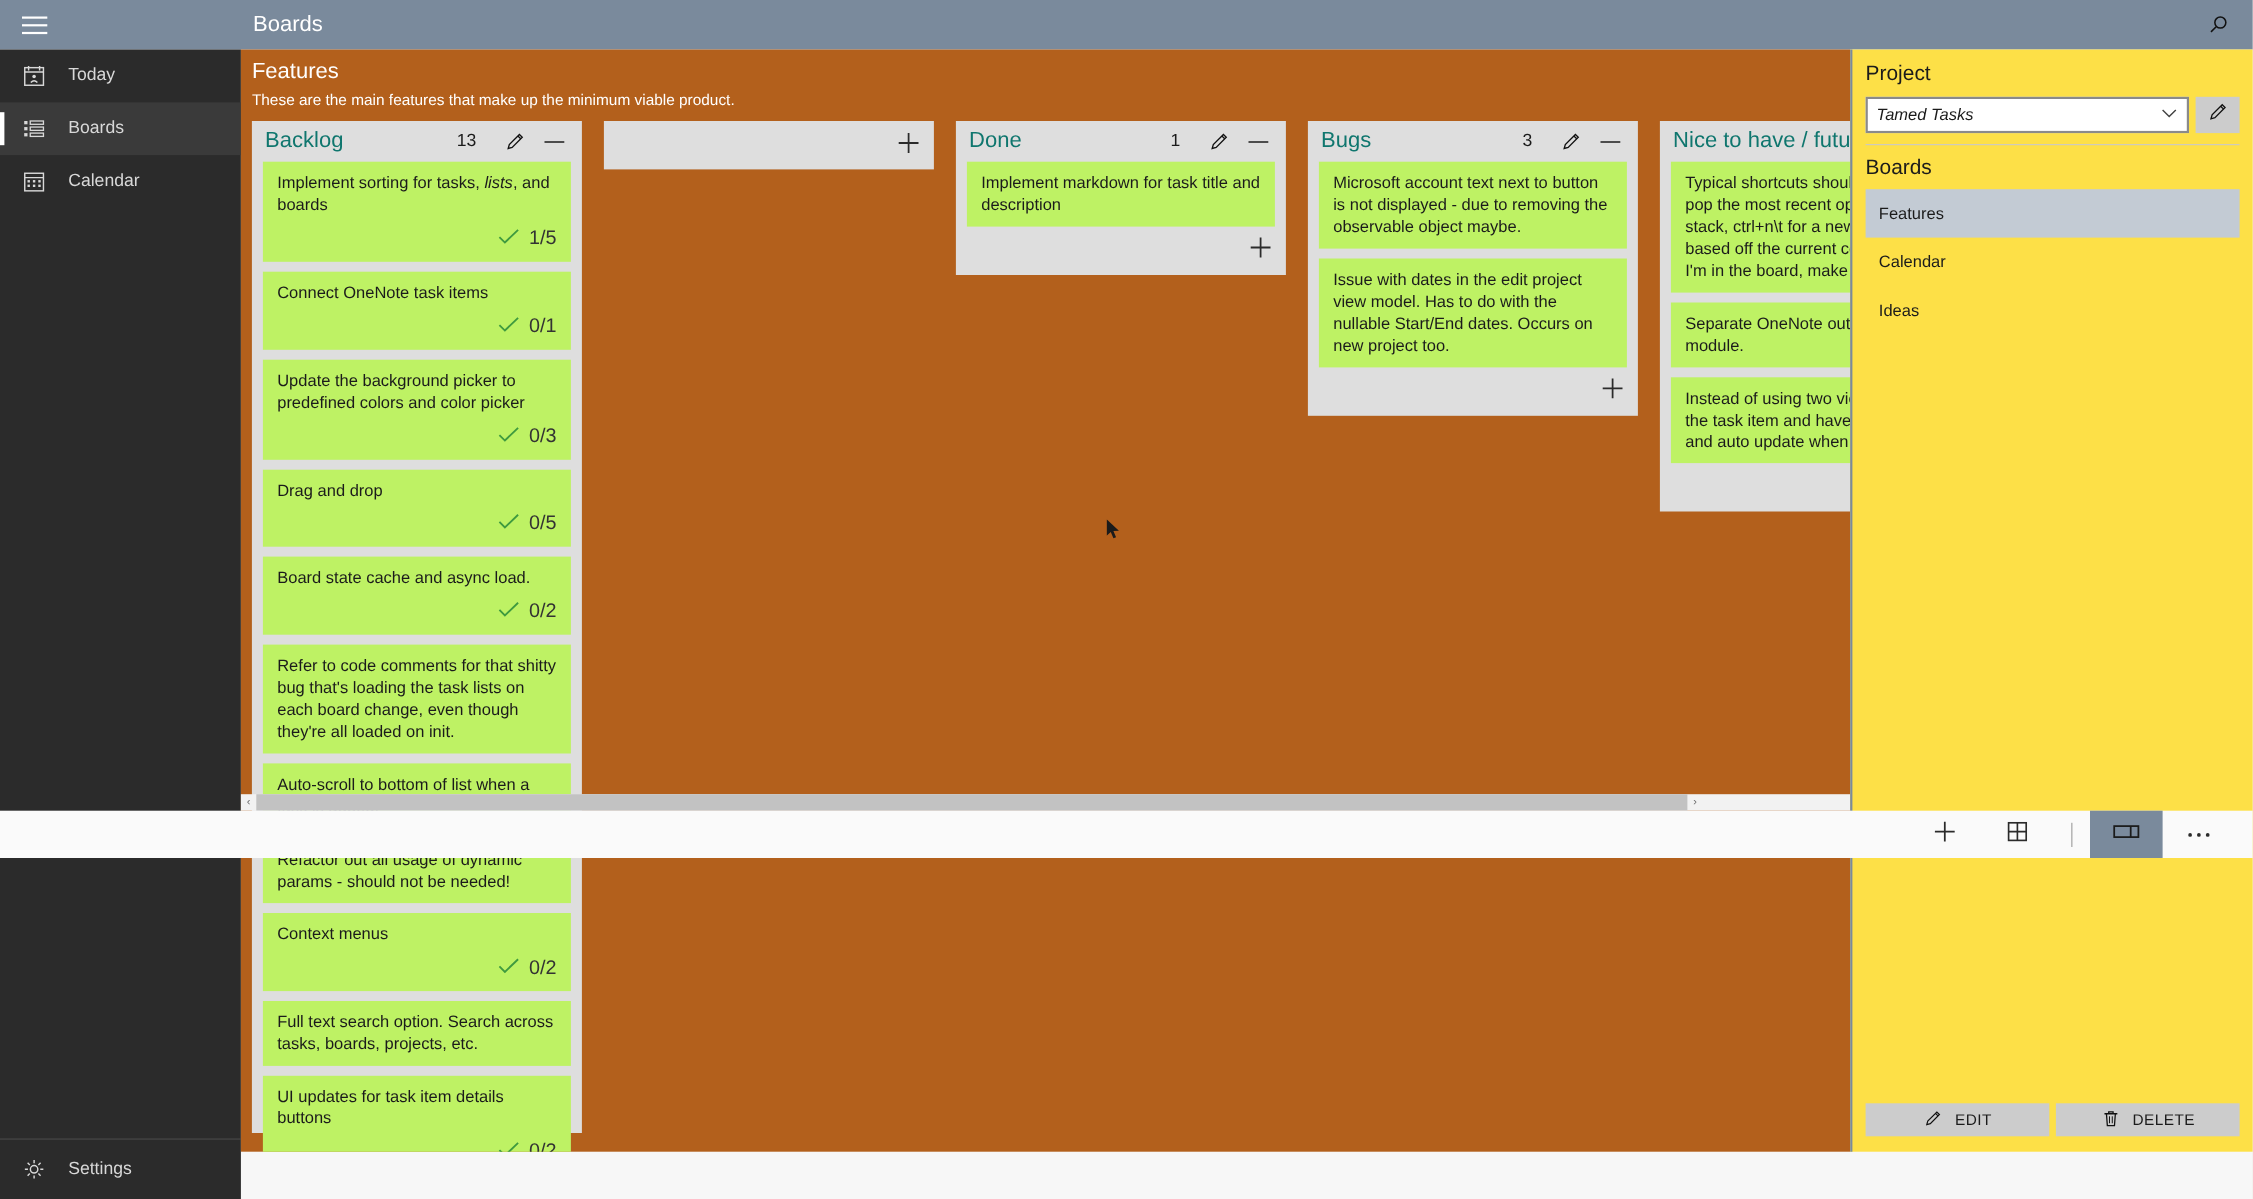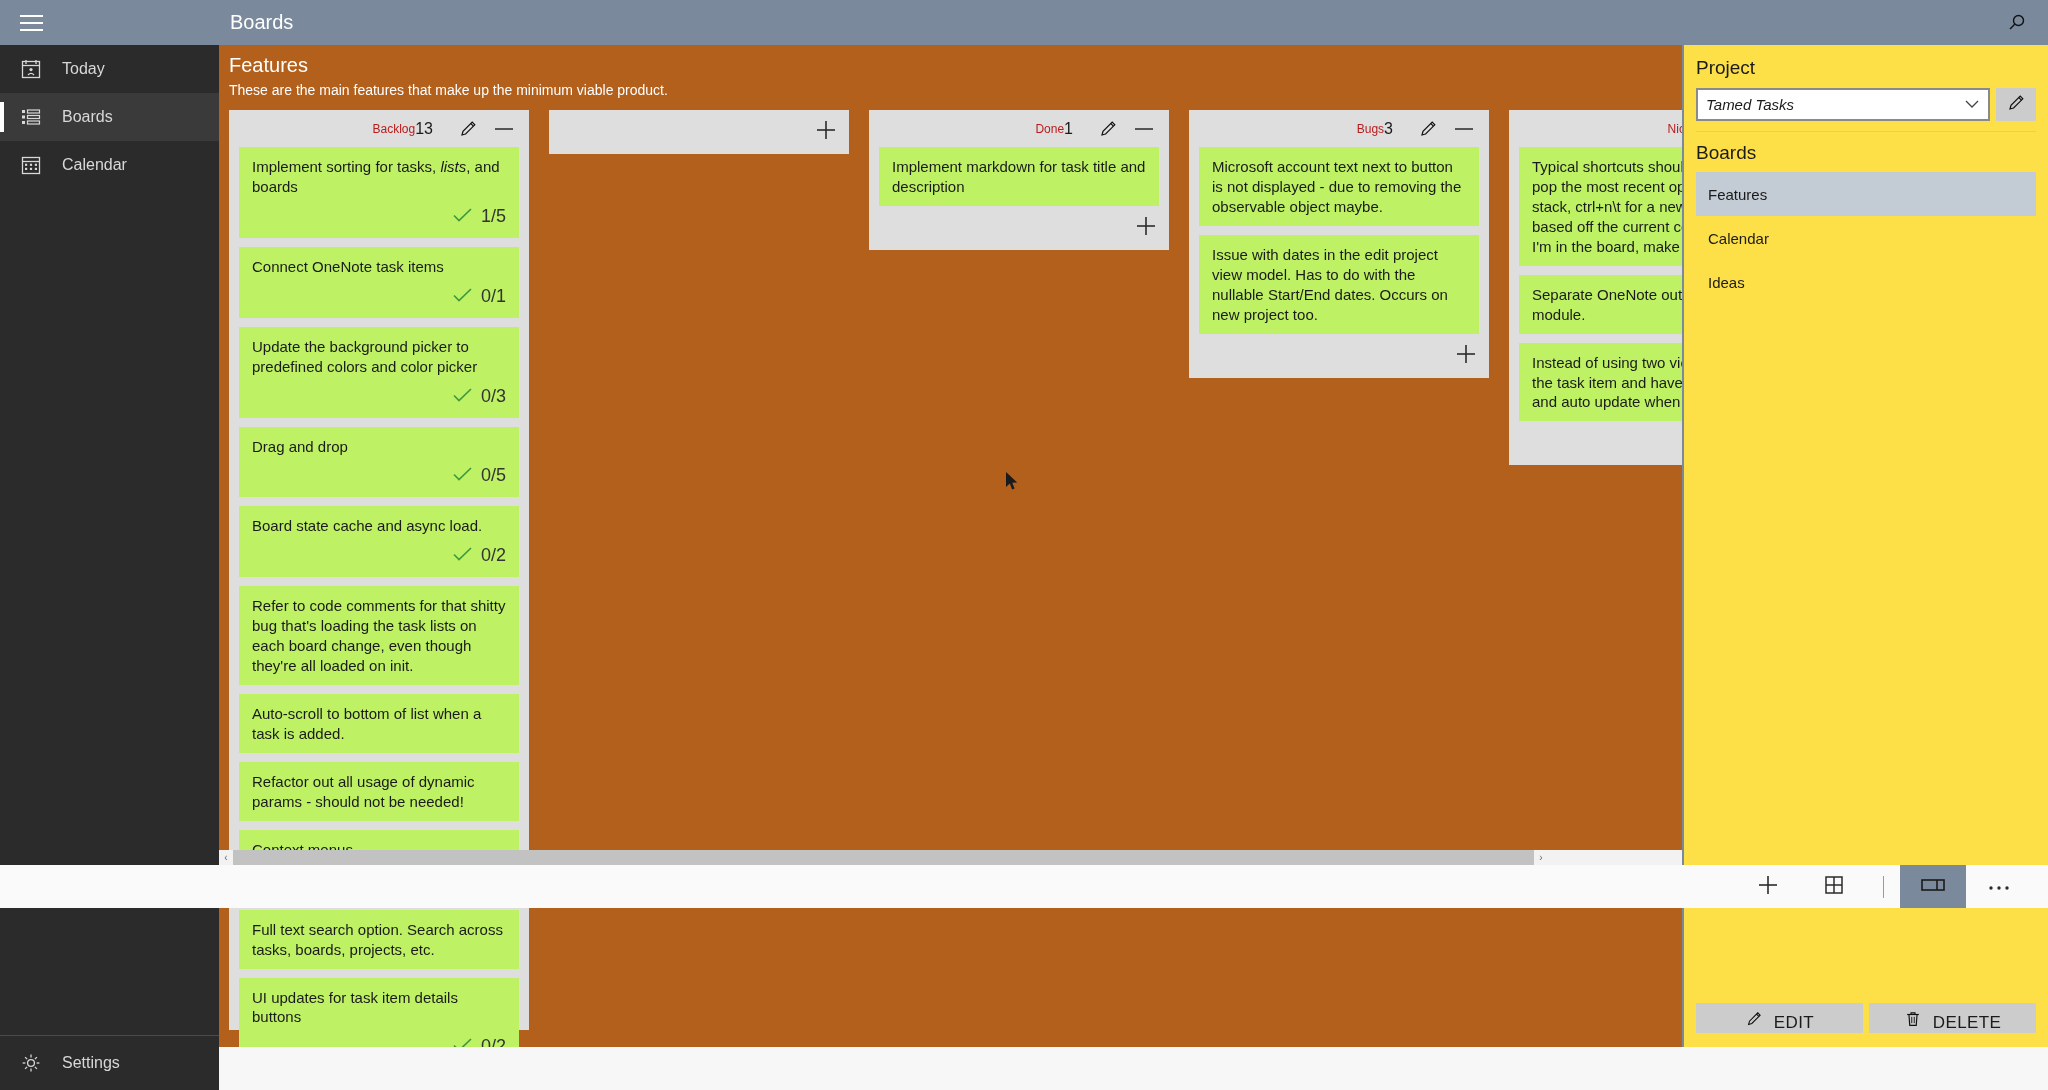--- a/index.html
+++ b/index.html
@@ -2,21 +2,21 @@
 <html><head>
 <meta charset="utf-8">
 <style>
   * { box-sizing: border-box; margin: 0; padding: 0; }
   html, body {
     width: 2048px; height: 1090px;
     overflow: hidden;
     font-family: "Liberation Sans", sans-serif;
     background: #f7f7f7;
   }
-  #app { position: relative; width: 2048px; height: 908px; }
+  #app { position: relative; width: 2048px; height: 780px; }
 
   
   .titlebar {
     position: absolute; left: 0; top: 0; width: 2048px; height: 45px;
     background: #7a8a9c;
     display: flex; align-items: center;
   }
   .hamburger {
     width: 62px; height: 45px;
     display: flex; flex-direction: column; justify-content: center; align-items: center;
@@ -75,21 +75,21 @@
   }
   .column {
     background: #dedede; width: 300px; flex: none;
     display: flex; flex-direction: column;
     max-height: 920px;
   }
   .col-head {
     display: flex; align-items: center; height: 37px;
     padding: 0 12px 0 12px; flex: none;
   }
-  .col-name { font-size: 12px; color: #b91c1c; flex: 1; white-space: nowrap; text-align: right; }
+  .col-name { font-size: 20px; color: #0f766e; flex: 1; white-space: nowrap; }
   .col-count { font-size: 16px; color: #1b1b1b; margin-right: 22px; }
   .col-icon { width: 26px; display:flex; align-items:center; justify-content:center; cursor: pointer;}
   .col-icon.dash { margin-left: 10px; }
   .cards { padding: 0 10px; display: flex; flex-direction: column; gap: 9px; }
   .card {
     background: #bef264; padding: 10px 13px 9px 13px;
     font-size: 15px; color: #1b1b1b; line-height: 1.33; cursor: pointer;
   }
   .card-prog {
     display: flex; align-items: center; justify-content: flex-end;
@@ -133,22 +133,22 @@
   .rp-item {
     height: 44px; display: flex; align-items: center; padding-left: 12px;
     font-size: 15px; color: #1b1b1b; cursor: pointer;
   }
   .rp-item.selected { background: #c3cbd4; }
   .rp-actions {
     margin-top: auto; display: flex; gap: 6px; padding: 0 12px 14px 12px;
   }
   .rp-action {
     flex: 1; height: 30px; background: #cccccc;
-    display: flex; align-items: flex-end; justify-content: center; gap: 11px;
-    font-size: 17px; color: #1b1b1b; cursor: pointer; letter-spacing: .4px;
+    display: flex; align-items: center; justify-content: center; gap: 11px;
+    font-size: 14px; color: #1b1b1b; cursor: pointer; letter-spacing: .4px;
   }
 
   
   .cmdbar {
     position: absolute; left: 0; bottom: 0; width: 2048px; height: 43px;
     background: #fafafa;
     display: flex; align-items: center; justify-content: flex-end;
   }
   .cmd-btn {
     width: 66px; height: 43px; display: flex; align-items: center; justify-content: center;

